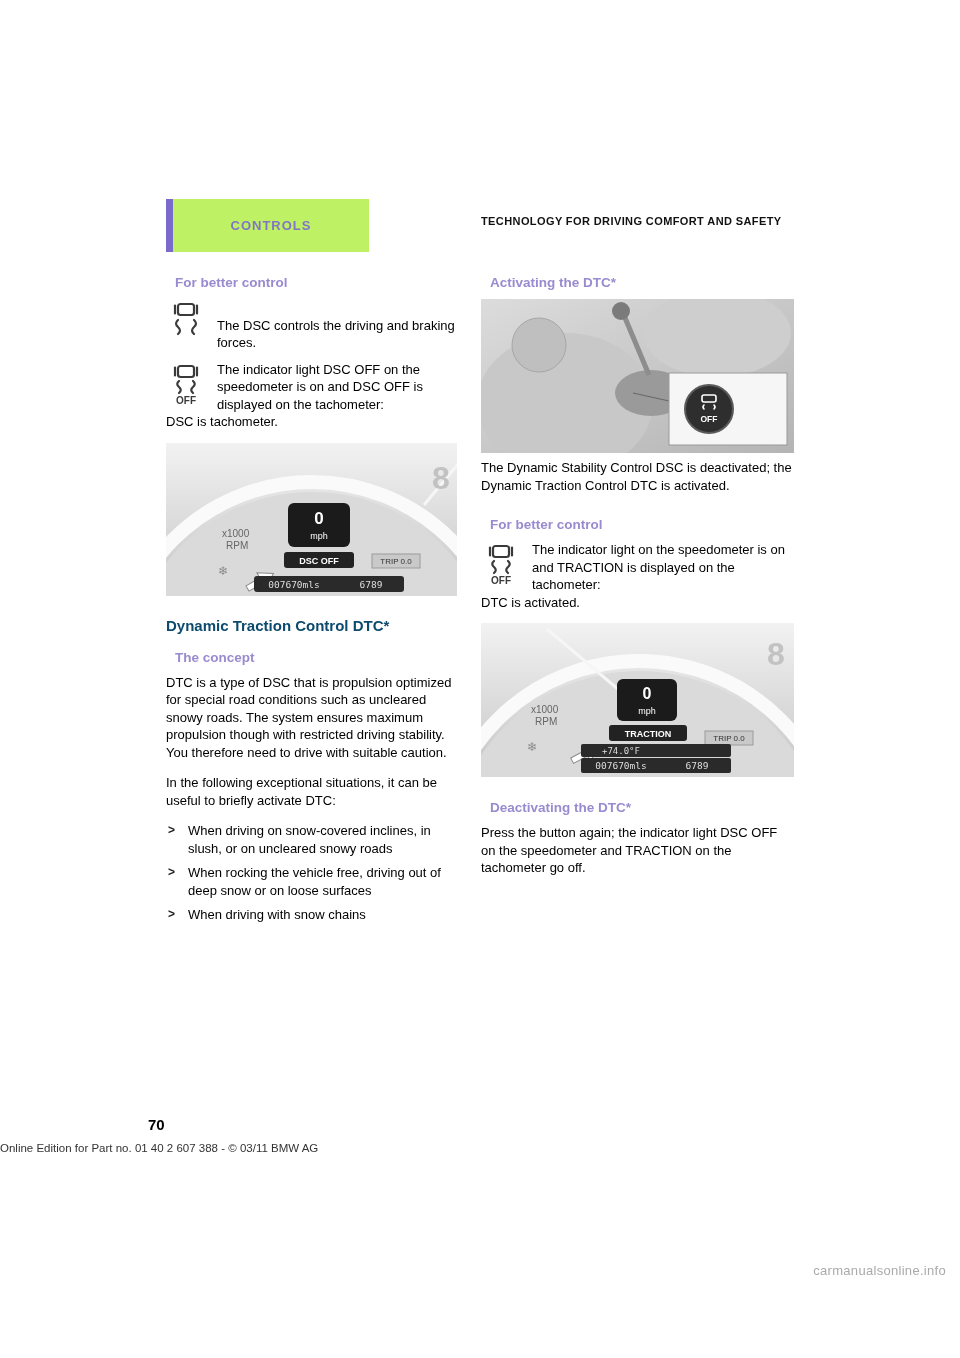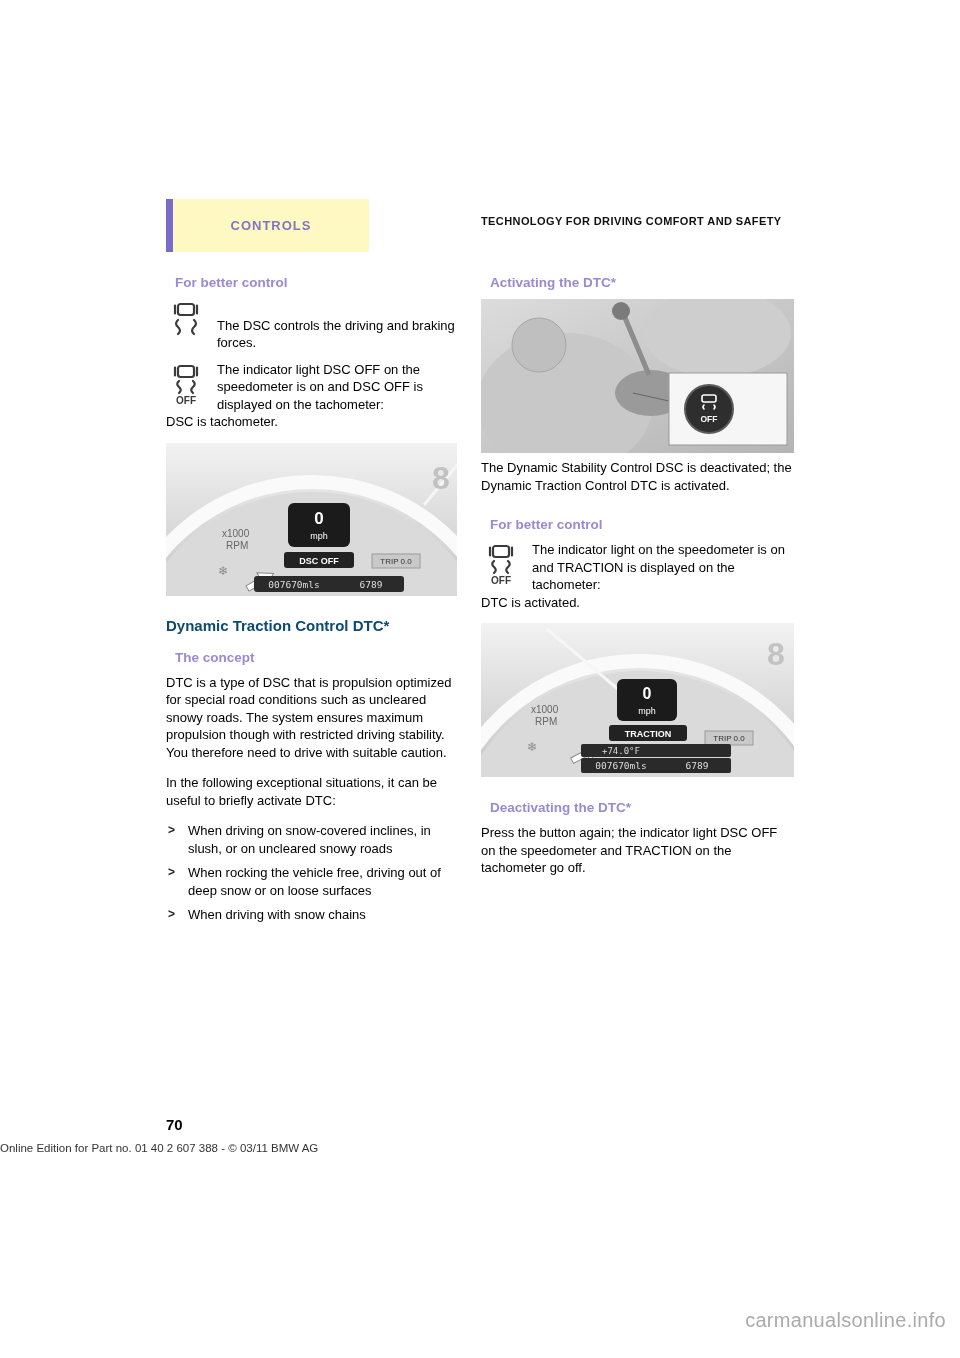--- a/index.html
+++ b/index.html
@@ -7,21 +7,21 @@
     width:960px;height:1358px;position:relative;background:#ffffff;
     font-family:"Liberation Sans",sans-serif;color:#000;overflow:hidden;
     -webkit-font-smoothing:antialiased;
   }
   .page{position:absolute;inset:0;}
 
   
   .header-row{position:absolute;top:199px;left:166px;right:166px;height:53px;}
   .chapter-tab{
     position:absolute;left:0;top:0;width:196px;height:53px;
-    background:#fef9c3;border-left:7px solid #7a6ac9;
+    background:#bef264;border-left:7px solid #7a6ac9;
     display:flex;align-items:center;justify-content:center;
   }
   .chapter-tab span{
     color:#8375c6;font-weight:bold;font-size:13px;letter-spacing:1px;
   }
   .section-title{
     position:absolute;left:315px;top:16px;
     font-size:11px;font-weight:bold;letter-spacing:.4px;color:#111;
   }
 
@@ -56,27 +56,27 @@
   }
 
   
   .fig{margin:12px 0 6px 0;}
   .fig svg{display:block;width:100%;height:auto;}
   .fig-top{margin-top:2px;}
   svg text{font-family:"Liberation Sans",sans-serif;}
   svg text.mono{font-family:"DejaVu Sans Mono",monospace;}
 
   
-  .page-number{position:absolute;left:166px;top:1116px;font-size:15px;font-weight:bold;}
+  .page-number{position:absolute;left:148px;top:1116px;font-size:15px;font-weight:bold;}
   .edition-line{
     position:absolute;left:0;right:0;top:1142px;text-align:left;
     font-size:11.5px;color:#333;
   }
   .watermark{
-    position:absolute;right:14px;top:1309px;font-size:20px;color:#aaaaaa;
+    position:absolute;right:14px;top:1263px;font-size:13px;color:#aaaaaa;
     letter-spacing:.3px;
   }
 </style>
 </head>
 <body>
 
 <div class="page">
 
   <div class="header-row">
     <div class="chapter-tab">

